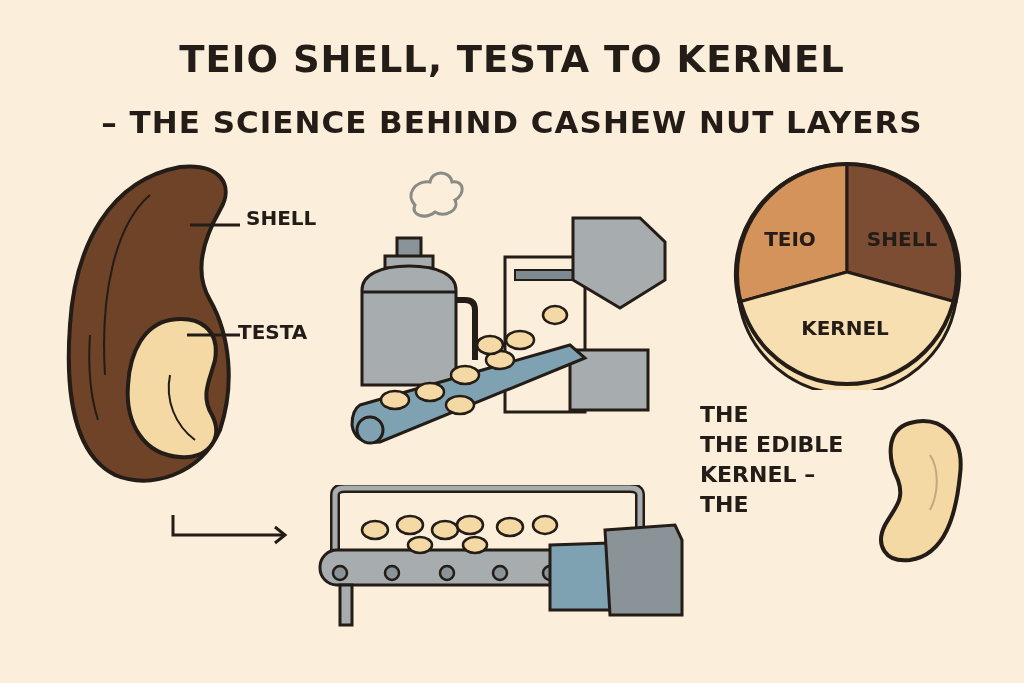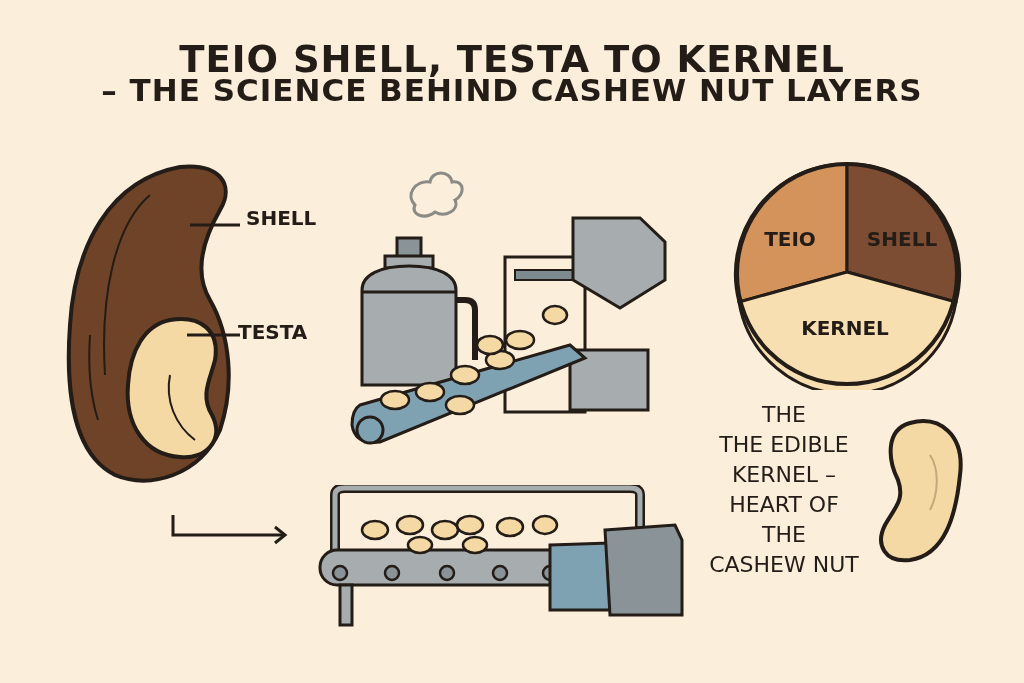--- a/index.html
+++ b/index.html
@@ -8,26 +8,26 @@
       background: #fbeedb;
       font-family: "DejaVu Sans", "Liberation Sans", sans-serif;
       position: relative;
       color: #231c17;
     }
     .title {
       position: absolute; left: 0; width: 1024px; text-align: center;
       font-weight: bold; letter-spacing: 1px; color: #231c17;
     }
     .title.l1 { top: 38px; font-size: 37px; }
-    .title.l2 { top: 72px; font-size: 31px; }
+    .title.l2 { top: 104px; font-size: 31px; }
     .abs { position: absolute; }
     .label { position: absolute; font-weight: bold; font-size: 20px; color: #231c17; }
     .caption {
       position: absolute; left: 700px; top: 400px; width: 168px;
-      text-align: center; font-weight: normal; font-size: 22px; line-height: 30px;
+      text-align: left; font-weight: bold; font-size: 22px; line-height: 30px;
       color: #231c17;
     }
     svg text { font-family: "DejaVu Sans", "Liberation Sans", sans-serif; font-weight: bold; }
   </style>
 </head>
 <body>
 
 <div class="title l1">TEIO SHELL, TESTA TO KERNEL</div>
 <div class="title l2">– THE SCIENCE BEHIND CASHEW NUT LAYERS</div>
 
@@ -106,21 +106,19 @@
   <circle cx="117" cy="114" r="110" fill="none" stroke="#231c17" stroke-width="4"></circle>
   <text x="60" y="86" font-size="20" text-anchor="middle" fill="#231c17">TEIO</text>
   <text x="172" y="86" font-size="20" text-anchor="middle" fill="#231c17">SHELL</text>
   <text x="115" y="175" font-size="20" text-anchor="middle" fill="#231c17">KERNEL</text>
 </svg>
 
 <div class="caption">
   <div>THE</div>
   <div>THE EDIBLE</div>
   <div>KERNEL –</div>
-  <div>HEART OF</div>
   <div>THE</div>
-  <div>CASHEW NUT</div>
 </div>
 
 <svg class="abs" style="left:870px;top:415px" width="100" height="150" viewBox="0 0 100 150">
   <path d="M40 8 C70 0 95 20 90 60 C86 100 75 140 40 145 C15 148 5 130 15 110 C25 92 35 85 28 65 C18 45 15 15 40 8 Z" fill="#f5d9a4" stroke="#231c17" stroke-width="4"></path>
   <path d="M60 40 C70 55 68 80 60 95" fill="none" stroke="#c4a77a" stroke-width="2"></path>
 </svg>
 
 </body></html>

